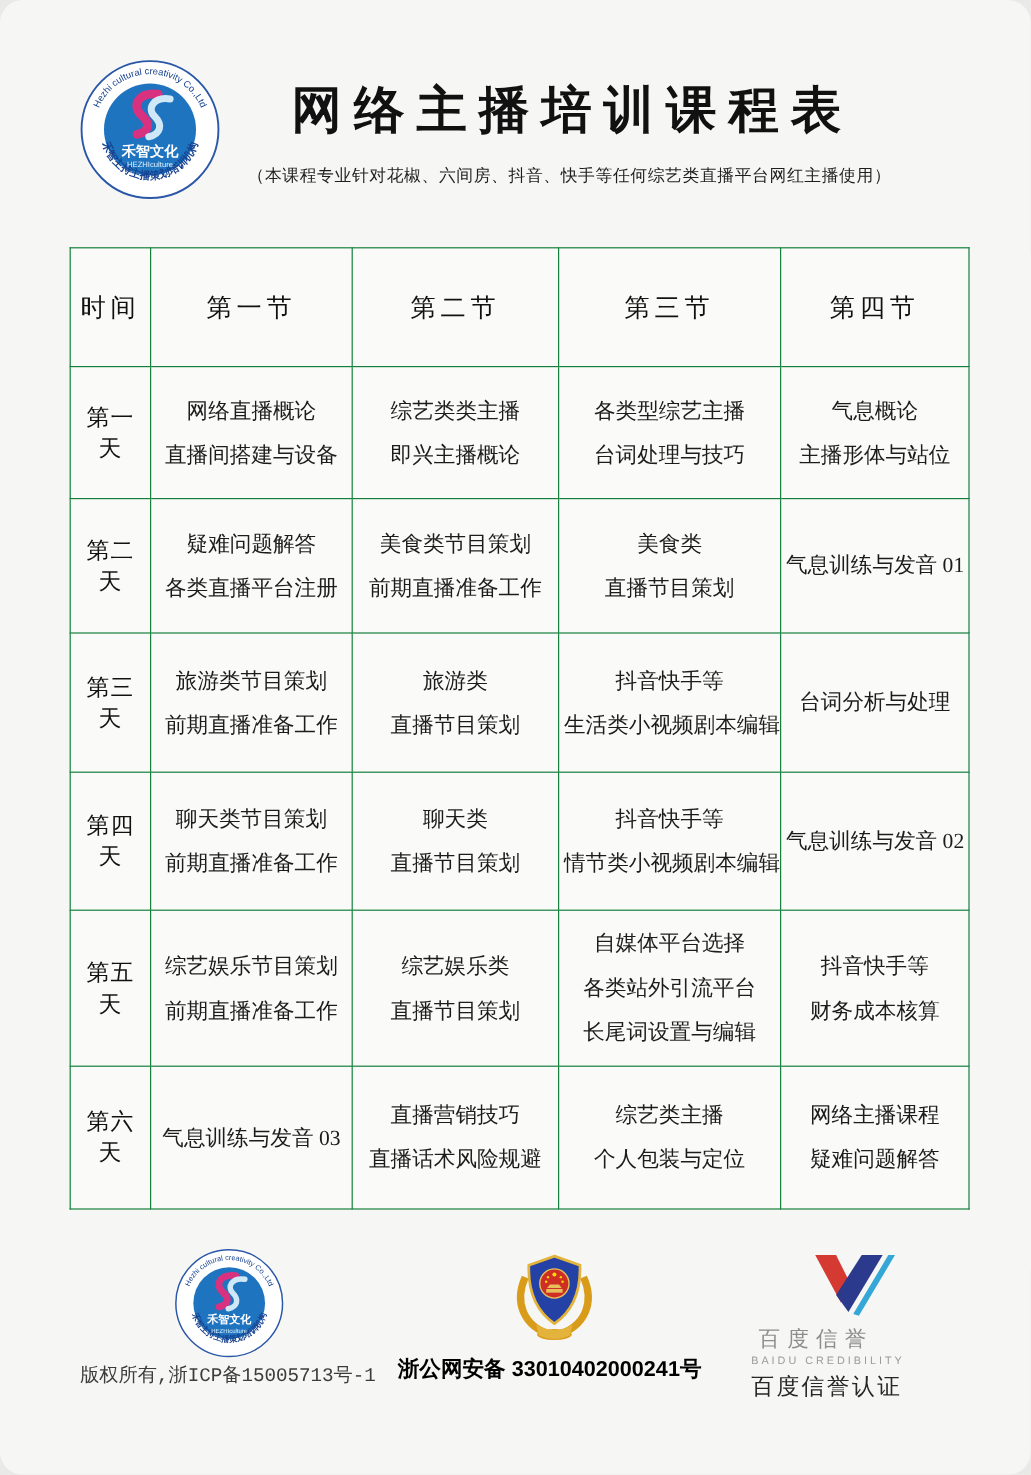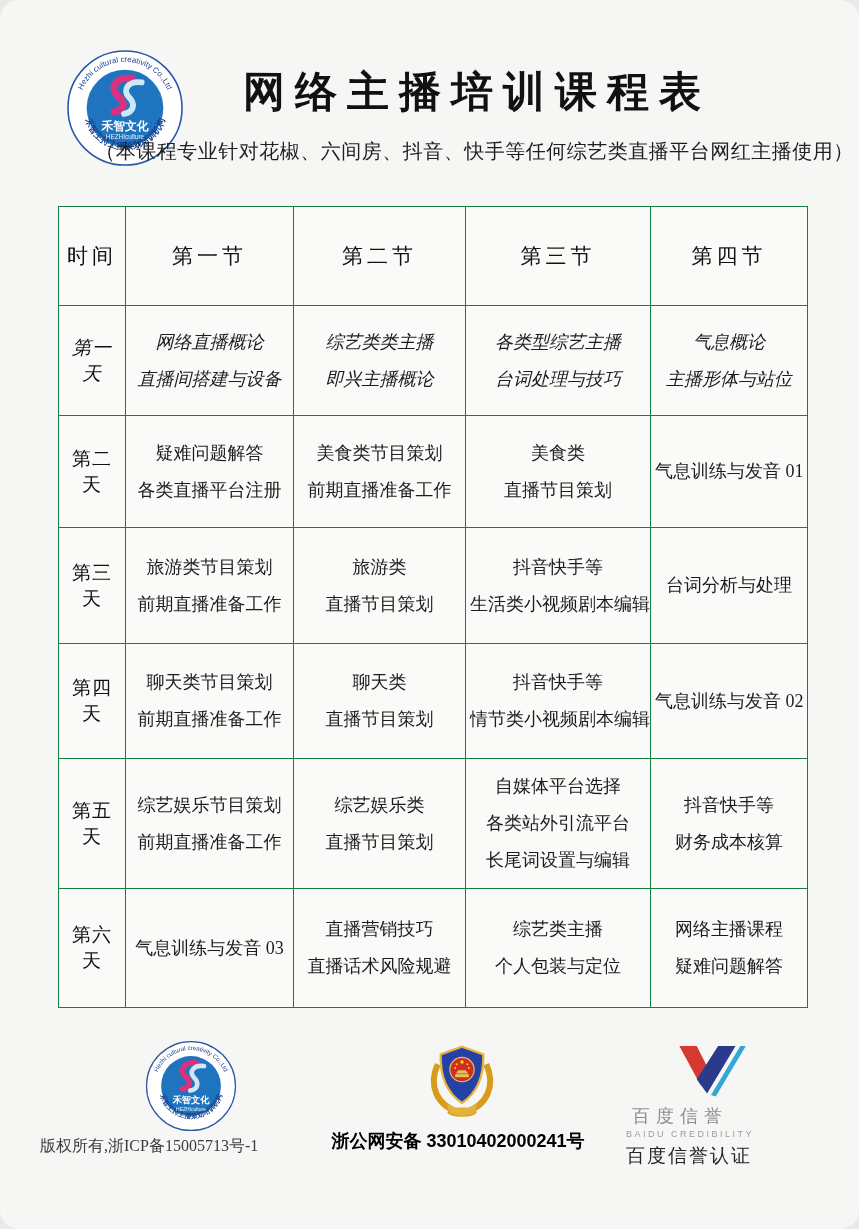--- a/index.html
+++ b/index.html
@@ -13,47 +13,47 @@
   
   .header-logo { position:absolute; left:66px; top:49px; width:118px; height:118px; }
   .footer-logo { position:absolute; left:145px; top:1040px; width:92px; height:92px; }
   .page-title {
     position:absolute; left:95px; right:0; top:64px; text-align:center;
     font-size:42px; font-weight:bold; letter-spacing:10px; color:#111;
     white-space:nowrap;
   }
   .page-subtitle {
     position:absolute; left:90px; right:0; top:138px; text-align:center;
-    font-size:20px; letter-spacing:0.5px; color:#1e1e1e; white-space:nowrap;
+    font-size:14px; letter-spacing:0.5px; color:#1e1e1e; white-space:nowrap;
   }
 
   
   table.course {
     position:absolute; left:58px; top:206px; width:749px;
     border-collapse:collapse; table-layout:fixed;
   }
   table.course th, table.course td {
     border:1px solid #15803d; text-align:center; vertical-align:middle;
     font-weight:normal; padding:0 4px; background:#fafaf8;
   }
   thead tr { height:99px; }
-  tbody tr:nth-child(1){ height:110px;font-style:italic; }
+  tbody tr:nth-child(1){ height:110px; }
   tbody tr:nth-child(2){ height:112px; }
   tbody tr:nth-child(3){ height:116px; }
   tbody tr:nth-child(4){ height:115px; }
   tbody tr:nth-child(5){ height:130px; }
   tbody tr:nth-child(6){ height:119px; }
   th.hcell { font-size:21px; letter-spacing:4px; color:#111; }
   td.day  { font-size:19px; letter-spacing:1px; color:#111; }
   .line   { font-size:18px; line-height:37px; color:#1c1c1c; white-space:nowrap; }
 
   
   .copyright {
-    position:absolute; left:40px; top:1136px; width:300px; 
-    font-family:Liberation Serif, serif;
+    position:absolute; left:40px; top:1136px; width:300px; text-align:center;
+    font-family:Liberation Mono, monospace;
     font-size:16px; color:#3c3c3c;
   }
   .police-badge { position:absolute; left:424px; top:1041px; width:76px; height:80px; }
   .police-record {
     position:absolute; left:308px; top:1129px; width:300px; text-align:center;
     font-family:"Liberation Sans","DejaVu Sans",sans-serif;
     font-size:18px; font-weight:bold; color:#000000;
   }
   .baidu-box { position:absolute; left:626px; top:1044px; width:170px; text-align:left; }
   .baidu-v { width:76px; height:56px; display:block; margin:0 auto; }

